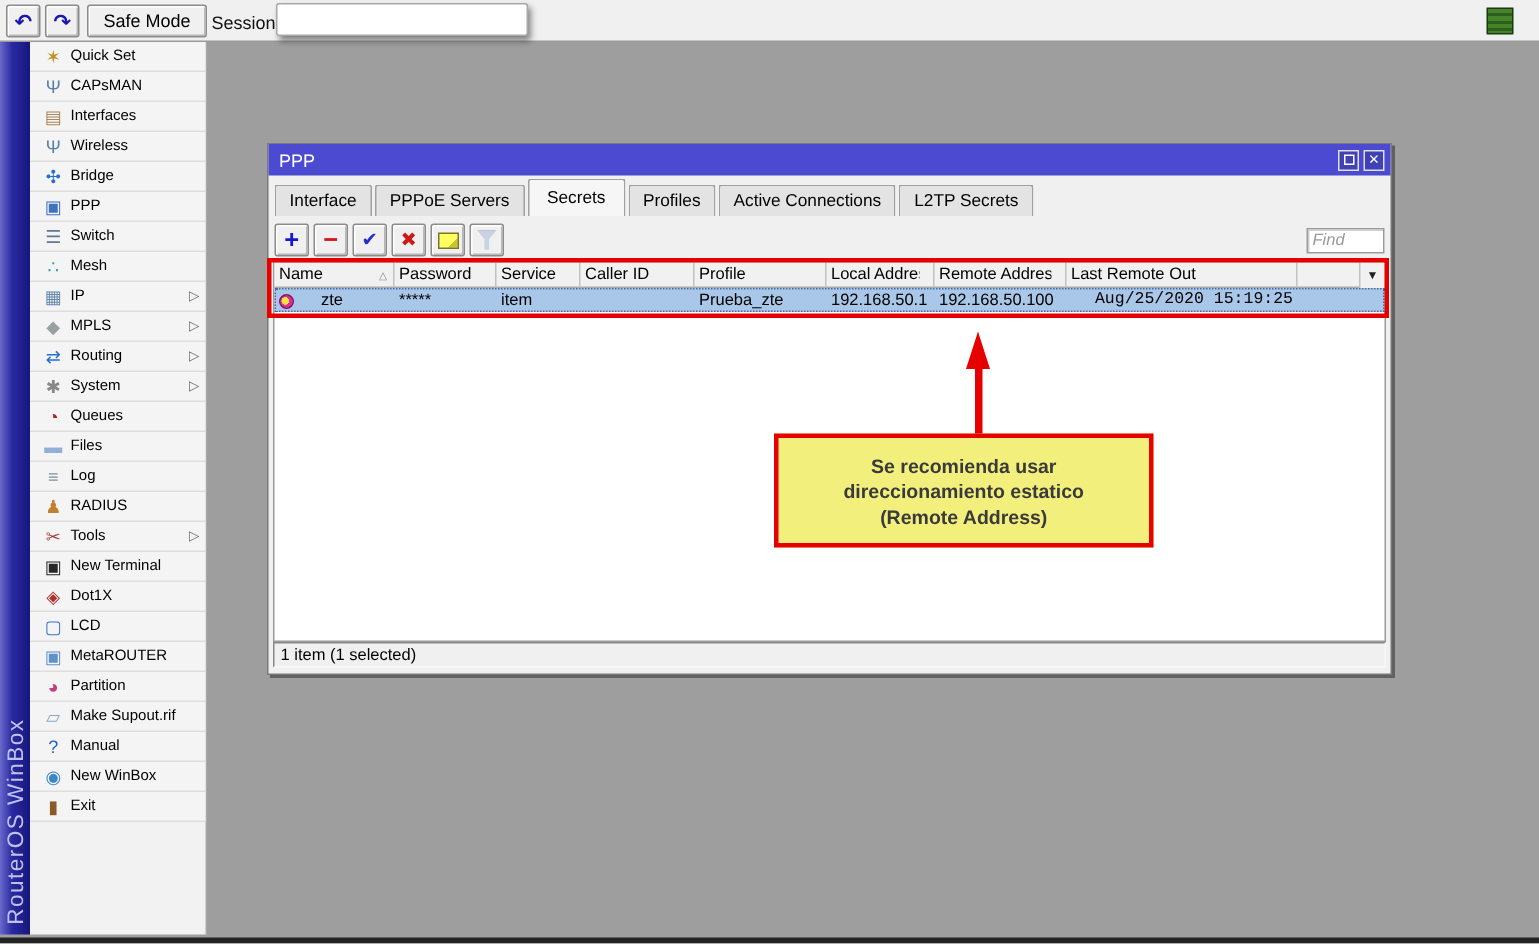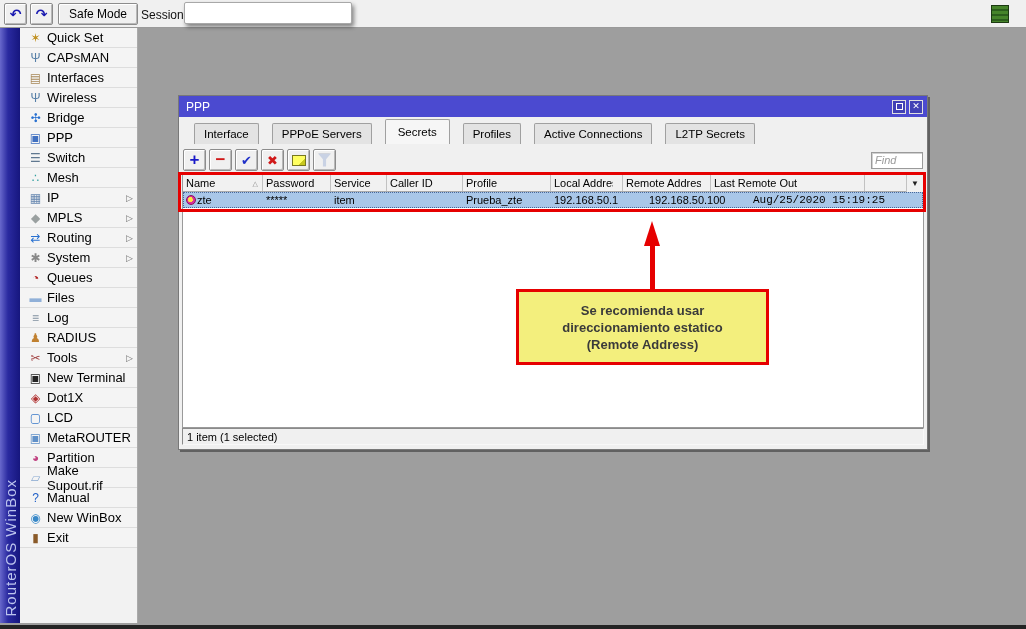--- a/index.html
+++ b/index.html
@@ -18,33 +18,33 @@
   .session-input { position:absolute; left:184px; top:2px; width:168px; height:22px; background:#ffffff; border:1px solid #a8a8a8; border-radius:2px; box-shadow:2px 3px 4px rgba(0,0,0,0.45); font-size:12px; padding:0 4px; }
   .conn-indicator { position:absolute; left:991px; top:5px; width:18px; height:18px; border:1px solid #1c3a12;
       background:repeating-linear-gradient(180deg,#46842a 0 3px,#2c5e1c 3px 5px); }
 
   
   .brand-strip { position:absolute; left:0; top:28px; width:20px; height:595px; background:linear-gradient(to right,#6868cc 0,#2a2aa0 40%,#16167e 100%); z-index:4; display:flex; justify-content:center; }
   .brand-text { position:absolute; bottom:6px; writing-mode:vertical-rl; transform:rotate(180deg); color:#bcc4ee; font-size:15px; letter-spacing:1px; white-space:nowrap; }
   .sidebar { position:absolute; left:20px; top:28px; width:118px; height:595px; background:#f2f2f2; border-right:1px solid #aaaaaa; z-index:4; }
   .menu-item { height:20px; display:flex; align-items:center; padding-left:7px; border-bottom:1px solid #ddddd d; border-bottom:1px solid #dddddd; background:#f4f4f4; }
   .menu-icon { width:17px; text-align:center; font-size:12px; line-height:12px; flex:0 0 17px; }
-  .menu-label { margin-left:3px; font-size:13px; flex:1; }
+  .menu-label { margin-left:3px; font-size:10px; flex:1; }
   .submenu-arrow { color:#707070; font-size:9px; padding-right:4px; }
   .bottombar { position:absolute; left:0; top:625px; width:1026px; height:4px; background:#242424; z-index:6; }
 
   
   .win { position:absolute; left:178px; top:95px; width:750px; height:355px; background:#f0f0f0; border:1px solid #787878; box-shadow:2px 2px 0 0 #616161; z-index:10; }
   .titlebar { position:absolute; left:0; top:0; right:0; height:21px; background:var(--titlebar,#4b4ad0); color:#ffffff; display:flex; align-items:center; padding:0 4px 0 7px; font-size:12px; }
   .title-text { flex:1; }
   .title-btn { width:14px; height:14px; border:1px solid #e0e0e0; margin-left:3px; color:#ffffff; display:flex; align-items:center; justify-content:center; font-size:9px; line-height:9px; background:rgba(0,0,0,0.12); }
   .restore-glyph { width:7px; height:7px; border:1px solid #ffffff; display:block; }
 
   .tabsrow { position:absolute; left:4px; top:21px; right:4px; height:28px; }
-  .tab { display:inline-block; vertical-align:bottom; background:#e3e3e3; border:1px solid #a0a0a0; border-bottom:none; border-radius:2px 2px 0 0; padding:4px 9px 4px 9px; margin-right:2px; margin-top:6px; font-size:11.5px; position:relative;margin-left:11px; }
+  .tab { display:inline-block; vertical-align:bottom; background:#e3e3e3; border:1px solid #a0a0a0; border-bottom:none; border-radius:2px 2px 0 0; padding:4px 9px 4px 9px; margin-right:2px; margin-top:6px; font-size:11.5px; position:relative; }
   .tab.active { background:#f6f6f6; margin-top:2px; padding:6px 12px 6px 12px; z-index:3; }
 
   .toolbar { position:absolute; left:4px; top:52px; right:4px; height:24px; display:flex; align-items:center; gap:3px; }
   .tool-btn { width:23px; height:22px; font-size:14px; font-weight:bold; }
   .glyph-plus { color:#1818c8; font-size:17px; font-weight:bold; }
   .glyph-minus { color:#d01818; font-size:17px; font-weight:bold; }
   .glyph-check { color:#2030c8; font-size:13px; font-weight:bold; }
   .glyph-x { color:#d01818; font-size:13px; font-weight:bold; }
   .note-shape { width:14px; height:11px; background:linear-gradient(135deg,#ffff60 70%,#c8c820 70%); border:1px solid #787820; }
   .funnel-shape { width:13px; height:13px; background:#c9d2e4; clip-path:polygon(0 0,100% 0,62% 45%,62% 100%,38% 100%,38% 45%); filter:drop-shadow(0 0 1px #3a4a78); }
@@ -62,23 +62,23 @@
   .hrow div:nth-of-type(3){ width:56px; }
   .hrow div:nth-of-type(4){ width:76px;justify-content:center; }
   .hrow div:nth-of-type(5){ width:88px; }
   .hrow div:nth-of-type(6){ width:72px; }
   .hrow div:nth-of-type(7){ width:88px; }
   .hrow div:nth-of-type(8){ width:154px; }
   .hdrop { width:17px; background:#f1f1f1; border-left:1px solid #c2c2c2; display:flex; align-items:center; justify-content:center; font-size:8px; color:#202020; }
 
   .lrow { display:flex; height:16px; background:var(--selection,#a9c7e8); outline:1px dotted #48689a; outline-offset:-1px; align-items:center; font-size:11px; }
   .lrow .cell { padding:0 3px; white-space:nowrap; overflow:hidden; }
-  .c1{ width:80px; display:flex; align-items:center; gap:1px; }
+  .c1{ width:80px; display:flex; align-items:flex-end; gap:18px; }
   .c2{ width:68px; } .c3{ width:56px; } .c4{ width:76px; } .c5{ width:88px; }
-  .c6{ width:72px; } .c7{ width:88px;margin-left:23px; } .c8{ width:154px; text-align:right;font-family:Liberation Mono, monospace; }
+  .c6{ width:72px; } .c7{ width:88px; } .c8{ width:154px; text-align:right;font-family:Liberation Mono, monospace; }
   .secret-icon { width:10px; height:10px; border-radius:50%; background:radial-gradient(circle at 40% 45%,#ffe040 0 2.5px,#d8309a 2.6px); border:1px solid #8a1060; flex:0 0 10px; }
 
   .statusbar { position:absolute; left:3px; bottom:4px; right:3px; height:17px; background:#f0f0f0; border:1px solid; border-color:#8a8a8a #f8f8f8 #f8f8f8 #8a8a8a; padding:2px 4px; font-size:11px; }
 
   
   .anno { position:absolute; z-index:50; pointer-events:none; }
   .red-rect { left:178px; top:172px; width:748px; height:40px; border:3px solid var(--accent-red,#e60000); }
   .arrow-head { left:644px; top:221px; width:0; height:0; border-left:8px solid transparent; border-right:8px solid transparent; border-bottom:25px solid var(--accent-red,#e60000); }
   .arrow-line { left:650px; top:244px; width:5px; height:47px; background:var(--accent-red,#e60000); }
   .callout { left:516px; top:289px; width:253px; height:76px; background:var(--callout-yellow,#f3ef7d); border:3px solid var(--accent-red,#e60000); display:flex; flex-direction:column; align-items:center; justify-content:center; font-weight:bold; font-size:13px; color:#3a3a3a; line-height:17px; text-align:center; }

